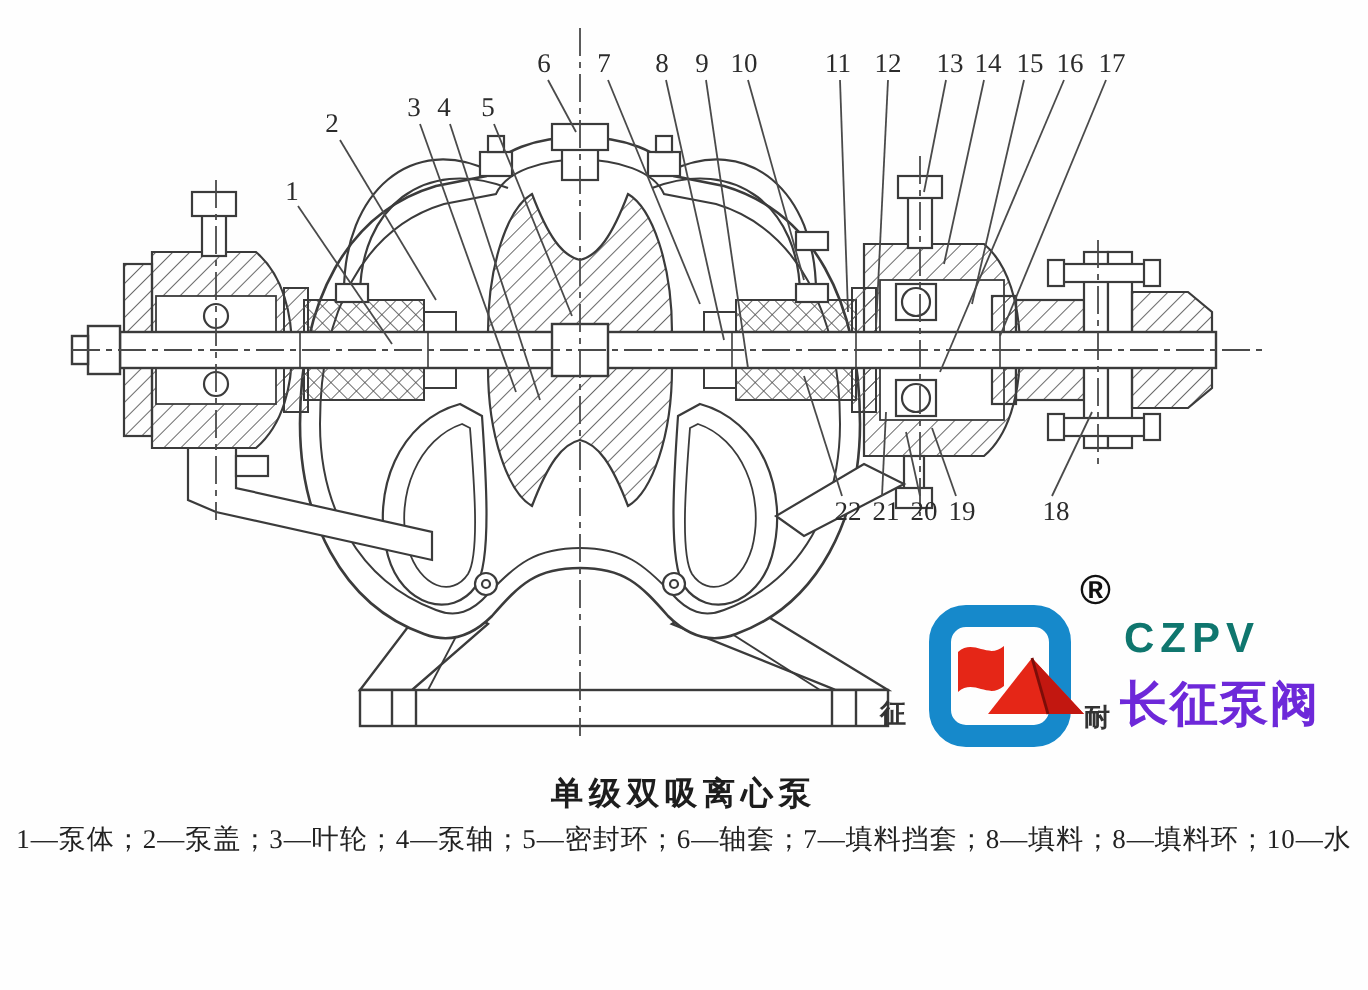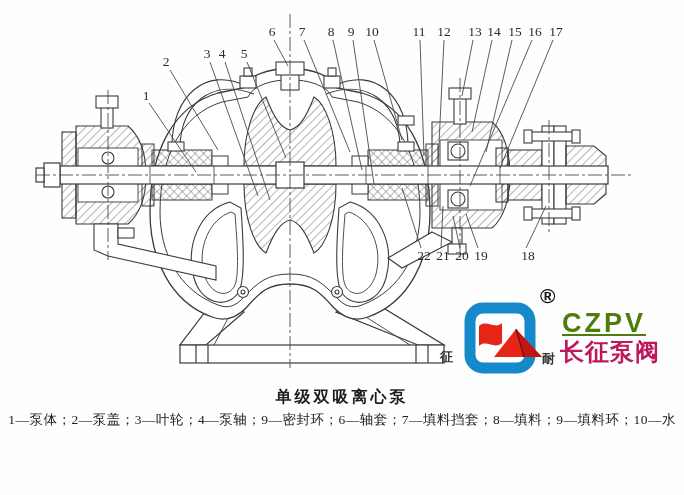--- a/index.html
+++ b/index.html
@@ -14,23 +14,23 @@
   }
   .legend{position:absolute;left:0;top:410px;width:684px;}
   .legend-line{
     width:684px;text-align:center;font-size:13.5px;line-height:20px;
     color:#222;letter-spacing:0.5px;white-space:nowrap;
   }
   .logo{position:absolute;left:438px;top:286px;width:240px;height:96px;}
   .logo-mark{position:absolute;left:26px;top:16px;}
   .logo-reg{position:absolute;left:102px;top:-2px;font-size:21px;font-weight:bold;color:#111;
     font-family:"Liberation Sans","DejaVu Sans",sans-serif;}
-  .logo-acronym{position:absolute;left:124px;top:22px;font-size:27px;font-weight:bold;
-    color:#4d7c0f;letter-spacing:3px;font-family:"Liberation Sans","DejaVu Sans",sans-serif;text-decoration:underline;}
-  .logo-name{position:absolute;left:122px;top:50px;font-size:24px;font-weight:900;color:#be185d;
+  .logo-acronym{position:absolute;left:124px;top:22px;font-size:21px;font-weight:bold;
+    color:#0f766e;letter-spacing:3px;font-family:"Liberation Sans","DejaVu Sans",sans-serif;}
+  .logo-name{position:absolute;left:122px;top:50px;font-size:24px;font-weight:900;color:#6d28d9;
     font-family:"Liberation Sans","DejaVu Sans",sans-serif;letter-spacing:1px;}
   .stamp{position:absolute;font-size:13px;color:#333;font-weight:bold;}
   .stamp-left{left:2px;top:62px;}
   .stamp-right{left:104px;top:64px;}
 </style>
 </head>
 <body>
 
 <div class="page">
 
@@ -240,16 +240,16 @@
     </svg>
     <div class="logo-reg">®</div>
     <div class="logo-acronym">CZPV</div>
     <div class="logo-name">长征泵阀</div>
     <div class="stamp stamp-left">征</div>
     <div class="stamp stamp-right">耐</div>
   </div>
 
   <div class="figure-title">单级双吸离心泵</div>
   <div class="legend">
-    <div class="legend-line">1—泵体；2—泵盖；3—叶轮；4—泵轴；9—密封环；6—轴套；7—填料挡套；8—填料；9—填料环；10—水</div>
+    <div class="legend-line">1—泵体；2—泵盖；3—叶轮；4—泵轴；5—密封环；6—轴套；7—填料挡套；8—填料；8—填料环；10—水</div>
   </div>
 
 </div>
 
 </body></html>

